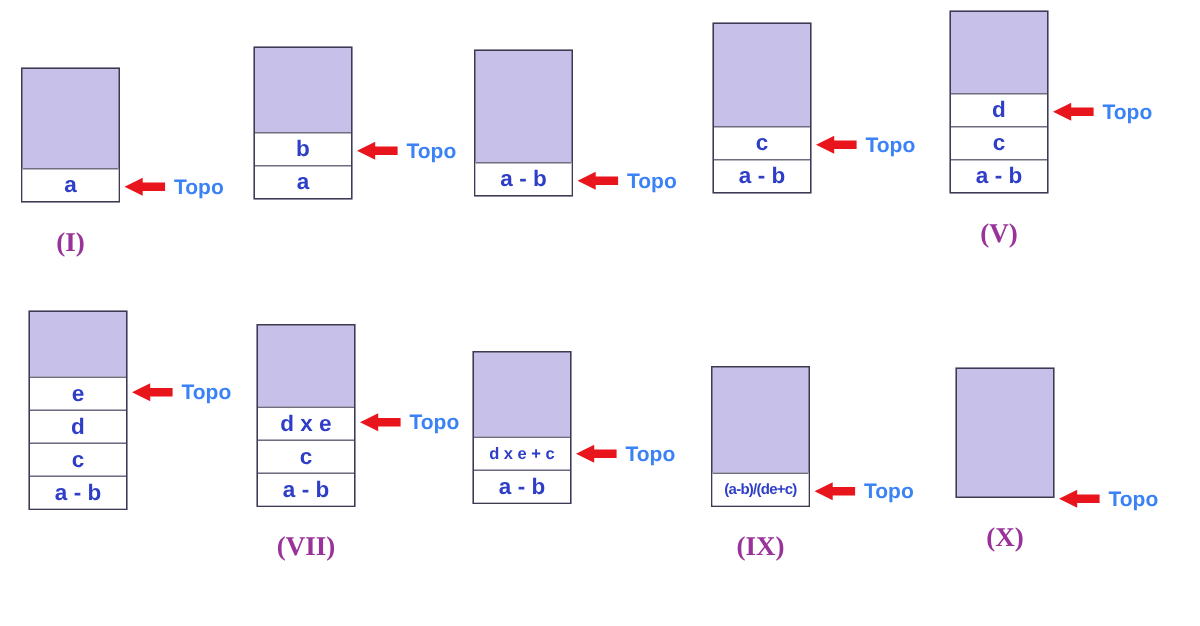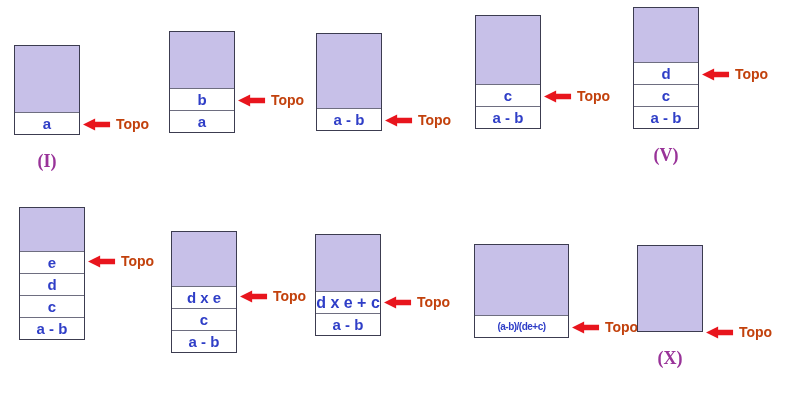--- a/index.html
+++ b/index.html
@@ -13,28 +13,28 @@
     border:1px solid #3c3c50; background:#c7c0e8;
     display:flex; flex-direction:column; box-sizing:border-box;
   }
   .fill { flex:1; }
   .cell {
     height:22px; flex:0 0 22px; background:#ffffff; border-top:1px solid #6e6e80;
     display:flex; align-items:center; justify-content:center;
     font-weight:bold; font-size:15px; color:#2f3ec7; box-sizing:border-box;
     white-space:nowrap;
   }
-  .cell.small { font-size:16px; }
+  .cell.small { font-size:11px; }
   .cell.tiny  { font-size:10px; letter-spacing:-0.5px; }
   .topo {
     position:absolute; left:calc(100% + 3px); height:16px;
     display:flex; align-items:center; gap:5px; white-space:nowrap;
   }
   .topo svg { display:block; }
-  .topo-text { font-weight:bold; font-size:14px; color:#c2410c; }
+  .topo-text { font-weight:bold; font-size:14px; color:#3b82f6; }
   .lbl {
     position:absolute; top:calc(100% + 16px); left:-20px; right:-20px;
     text-align:center; font-family:"Liberation Serif", serif;
     font-weight:bold; font-size:18px; color:#993399;
   }
 </style>
 </head>
 <body>
 
 <div id="canvas">
@@ -119,60 +119,62 @@
       <div class="cell">a - b</div>
     </div>
     <div class="topo" style="bottom:71px;">
       <svg width="28" height="15" viewBox="0 0 30 16">
           <path d="M0 8 L13 1.5 L13 5 L29 5 L29 11 L13 11 L13 14.5 Z" fill="#e8151d"></path>
         </svg>
       <span class="topo-text">Topo</span>
     </div>
   </div>
 
-  <div class="unit" style="left:171px; top:231px; height:122px;">
+  <div class="unit" style="left:171px; top:216px; height:122px;">
     <div class="box">
       <div class="fill"></div>
       <div class="cell">d x e</div>
       <div class="cell">c</div>
       <div class="cell">a - b</div>
     </div>
     <div class="topo" style="bottom:49px;">
       <svg width="28" height="15" viewBox="0 0 30 16">
           <path d="M0 8 L13 1.5 L13 5 L29 5 L29 11 L13 11 L13 14.5 Z" fill="#e8151d"></path>
         </svg>
       <span class="topo-text">Topo</span>
     </div>
+    <div class="lbl">(VII)</div>
   </div>
 
   <div class="unit" style="left:315px; top:234px; height:102px;">
     <div class="box">
       <div class="fill"></div>
       <div class="cell small">d x e + c</div>
       <div class="cell">a - b</div>
     </div>
     <div class="topo" style="bottom:26px;">
       <svg width="28" height="15" viewBox="0 0 30 16">
           <path d="M0 8 L13 1.5 L13 5 L29 5 L29 11 L13 11 L13 14.5 Z" fill="#e8151d"></path>
         </svg>
       <span class="topo-text">Topo</span>
     </div>
   </div>
 
-  <div class="unit" style="left:474px; top:244px; height:94px;padding-left:29px;">
+  <div class="unit" style="left:474px; top:244px; height:94px;">
     <div class="box">
       <div class="fill"></div>
       <div class="cell tiny">(a-b)/(de+c)</div>
     </div>
     <div class="topo" style="bottom:3px;">
       <svg width="28" height="15" viewBox="0 0 30 16">
           <path d="M0 8 L13 1.5 L13 5 L29 5 L29 11 L13 11 L13 14.5 Z" fill="#e8151d"></path>
         </svg>
       <span class="topo-text">Topo</span>
     </div>
+    <div class="lbl">(IX)</div>
   </div>
 
   <div class="unit" style="left:637px; top:245px; height:87px;">
     <div class="box">
       <div class="fill"></div>
     </div>
     <div class="topo" style="bottom:-8px;">
       <svg width="28" height="15" viewBox="0 0 30 16">
           <path d="M0 8 L13 1.5 L13 5 L29 5 L29 11 L13 11 L13 14.5 Z" fill="#e8151d"></path>
         </svg>

